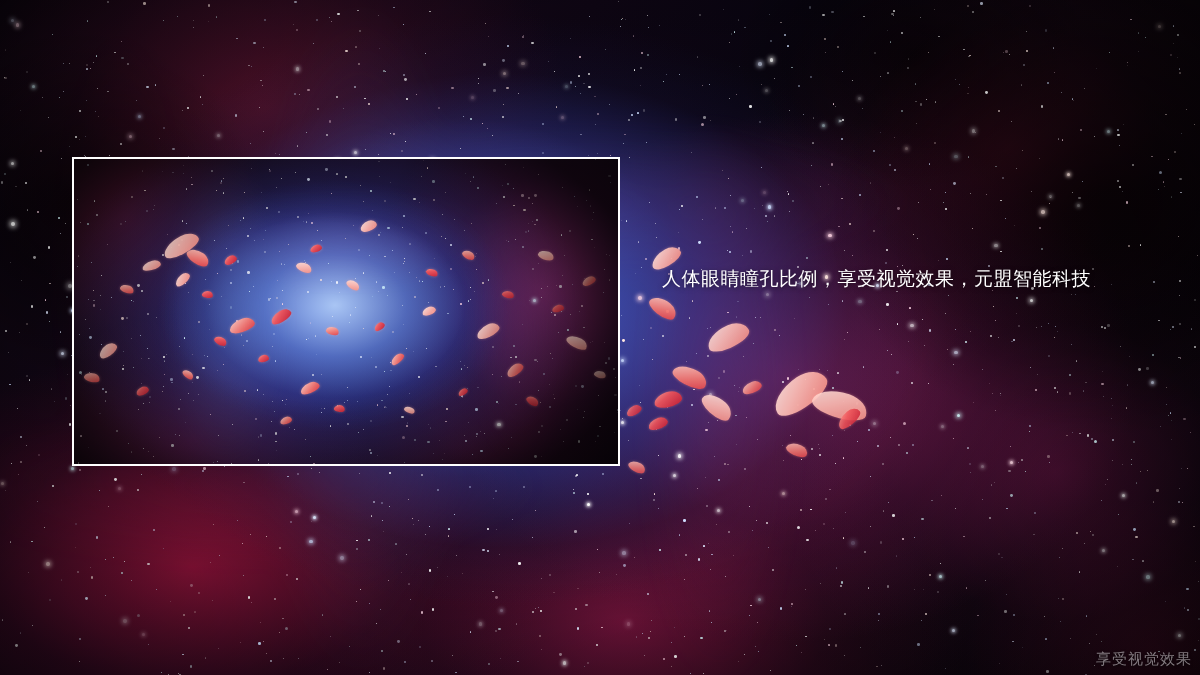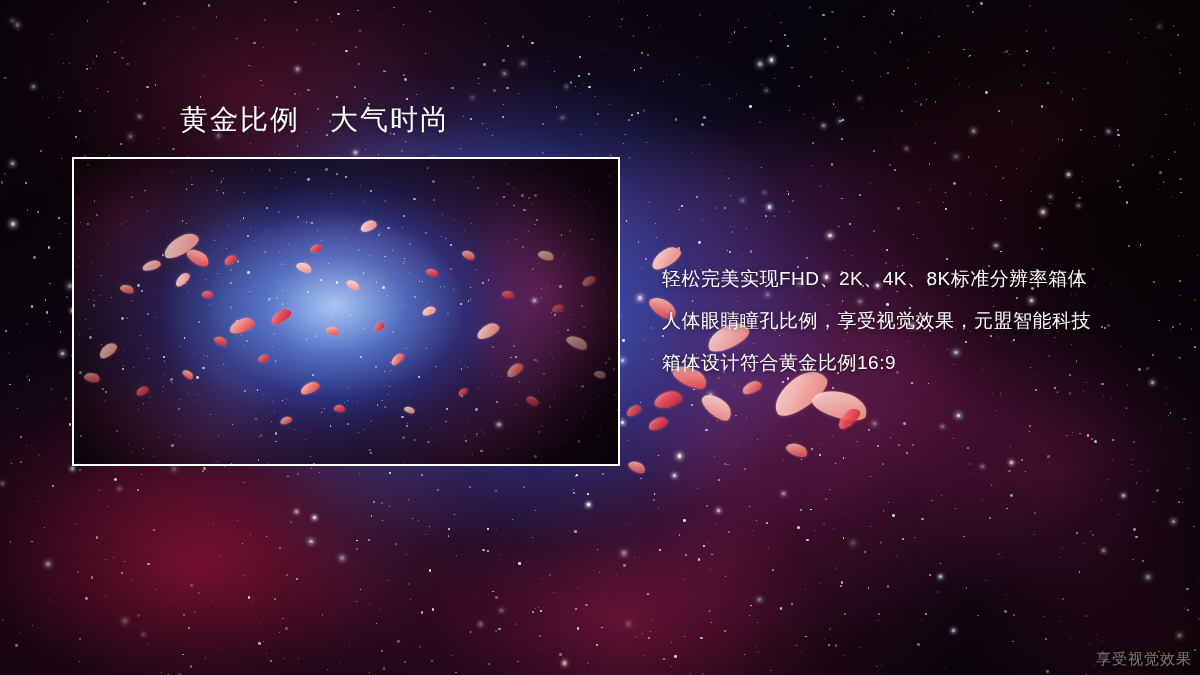--- a/index.html
+++ b/index.html
@@ -2212,22 +2212,19 @@
         <div class="petal" style="left:508px;top:118px;width:14px;height:8px;transform:rotate(-22deg);opacity:0.95;"></div>
         <div class="petal dark" style="left:452px;top:238px;width:13px;height:8px;transform:rotate(35deg);opacity:0.95;"></div>
         <div class="petal" style="left:206px;top:258px;width:12px;height:7px;transform:rotate(-15deg);opacity:0.95;"></div>
         <div class="petal pale" style="left:330px;top:248px;width:11px;height:6px;transform:rotate(25deg);opacity:0.95;"></div>
         <div class="petal dark" style="left:384px;top:230px;width:10px;height:6px;transform:rotate(-28deg);opacity:0.95;"></div>
         <div class="petal pale" style="left:520px;top:212px;width:12px;height:7px;transform:rotate(18deg);opacity:0.95;"></div>
       </div>
     <div class="panel-vig"></div>
   </div>
 
-  <div id="title">黄金比例　大气时尚</div>
 
   <div id="bullets">
-    <div class="line">轻松完美实现FHD、2K、4K、8K标准分辨率箱体</div>
     <div class="line">人体眼睛瞳孔比例，享受视觉效果，元盟智能科技</div>
-    <div class="line">箱体设计符合黄金比例16:9</div>
   </div>
 
   <div id="watermark">享受视觉效果</div>
 </div>
 
 </body></html>

